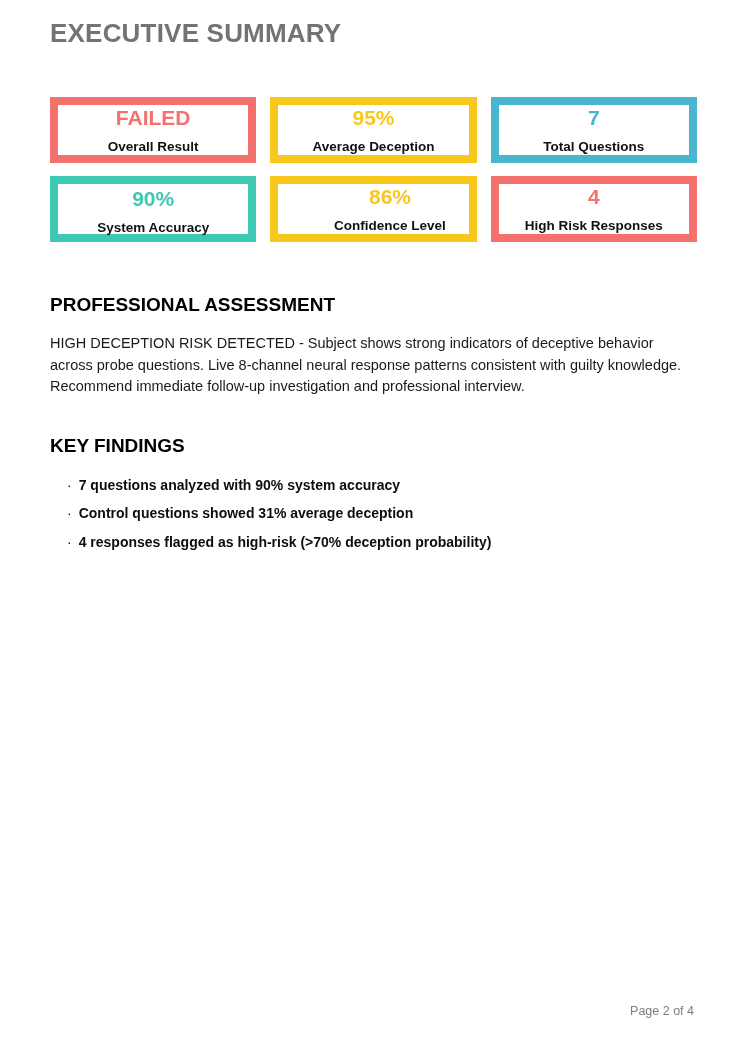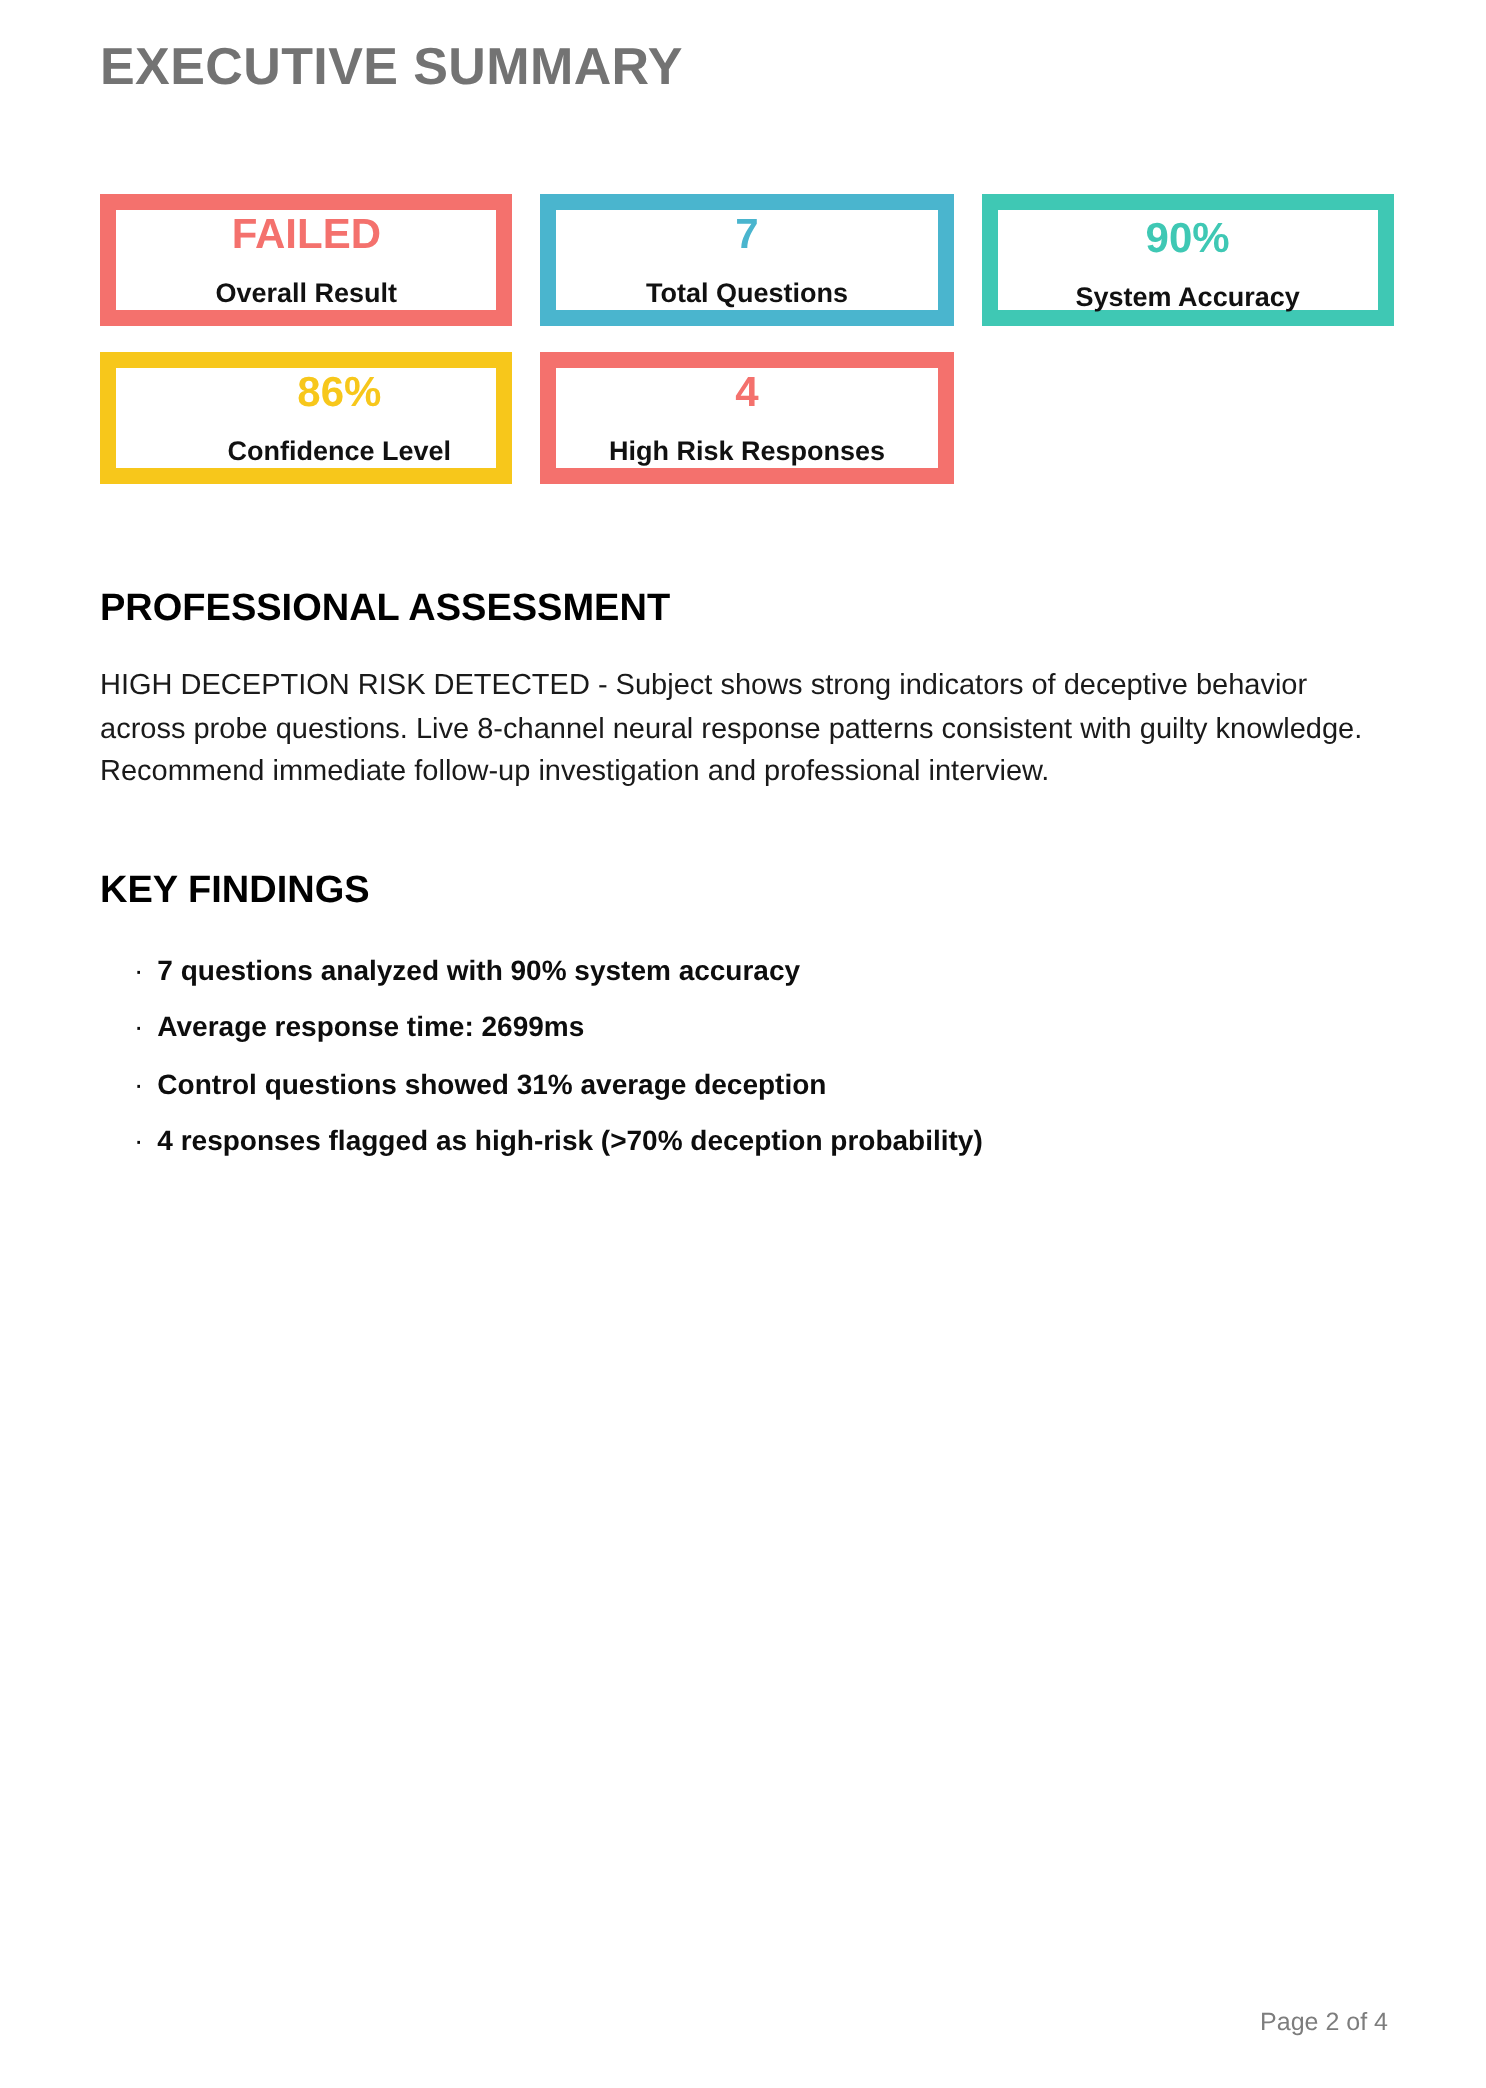--- a/index.html
+++ b/index.html
@@ -101,20 +101,24 @@
 
   <h1 class="doc-title">EXECUTIVE SUMMARY</h1>
 
   <div class="cards-grid">
 
     <div class="stat-card" style="border-color: rgb(244, 113, 109);">
       <div class="stat-value" style="color: rgb(244, 113, 109);">FAILED</div>
       <div class="stat-label">Overall Result</div>
     </div>
 
+    <div class="stat-card" style="border-color: rgb(247, 199, 27);">
+      <div class="stat-value" style="color: rgb(247, 199, 27);">95%</div>
+      <div class="stat-label">Average Deception</div>
+    </div>
 
     <div class="stat-card" style="border-color: rgb(74, 181, 206);">
       <div class="stat-value" style="color: rgb(74, 181, 206);">7</div>
       <div class="stat-label">Total Questions</div>
     </div>
 
     <div class="stat-card" style="border-color: rgb(63, 200, 180); justify-content: flex-end;">
       <div class="stat-value" style="color: rgb(63, 200, 180);">90%</div>
       <div class="stat-label">System Accuracy</div>
     </div>
@@ -135,23 +139,20 @@
 
   <p class="assessment-text">HIGH DECEPTION RISK DETECTED - Subject shows strong indicators of deceptive behavior across probe questions. Live 8-channel neural response patterns consistent with guilty knowledge. Recommend immediate follow-up investigation and professional interview.</p>
 
   <h2 class="section-heading heading-findings">KEY FINDINGS</h2>
 
   <ul class="findings-list">
     <li>
       <span class="bullet-dot">·</span><span>7 questions analyzed with 90% system accuracy</span>
     </li>
     <li>
-      <span class="bullet-dot">·</span><span>Average response time: 2699ms</span>
-    </li>
-    <li>
       <span class="bullet-dot">·</span><span>Control questions showed 31% average deception</span>
     </li>
     <li>
       <span class="bullet-dot">·</span><span>4 responses flagged as high-risk (&gt;70% deception probability)</span>
     </li>
   </ul>
 
 </div>
 
 <div class="page-number">Page 2 of 4</div>

